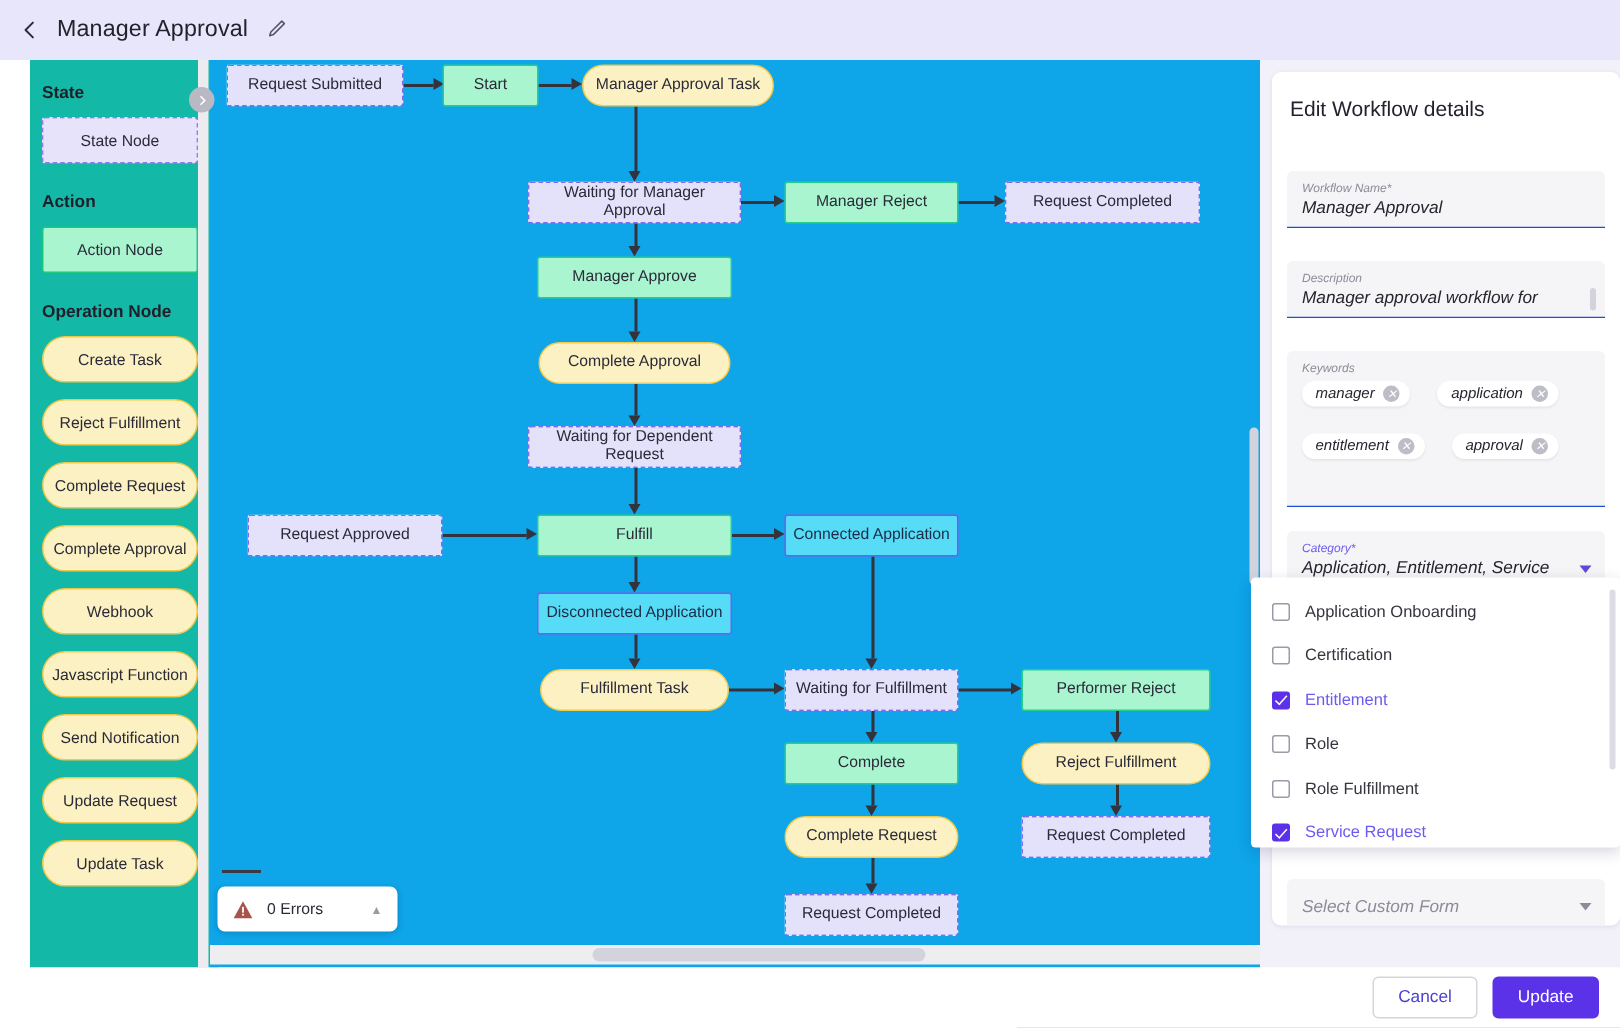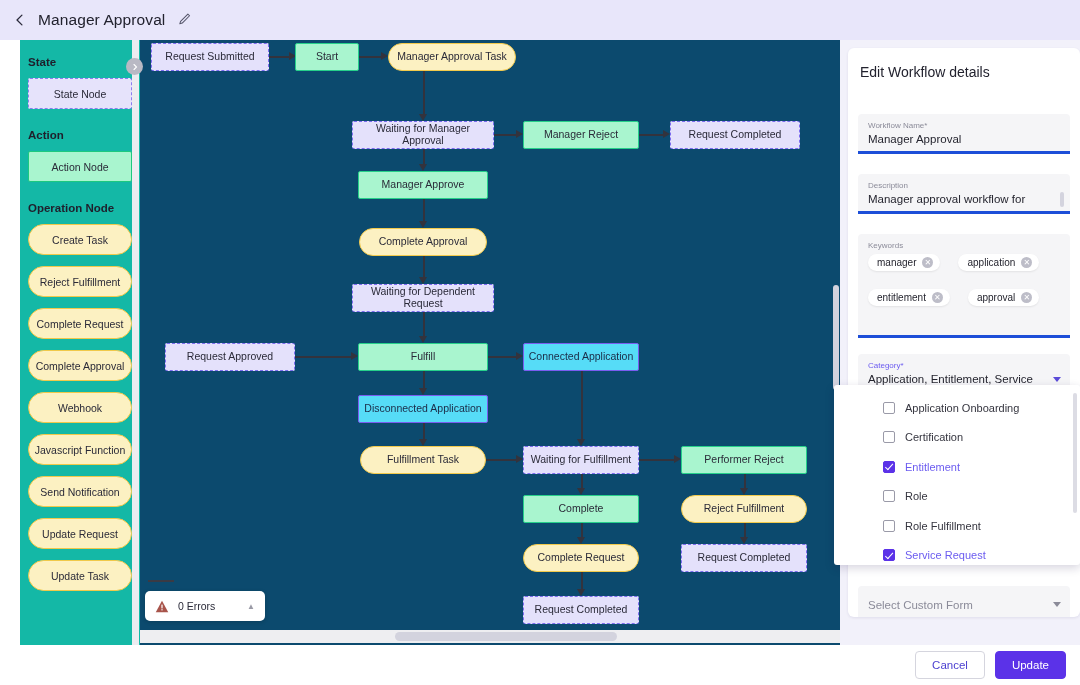--- a/index.html
+++ b/index.html
@@ -56,21 +56,21 @@
   .pal-action {
     background: #a9f5cf; border: 1.5px solid #1dc97f; border-radius: 2px;
   }
   .pal-op {
     background: #fcf1c2; border: 1.4px solid #f0c94a; border-radius: 16px;
   }
 
   
   .canvas-wrap {
     position: absolute; left: 140px; top: 40px; width: 700px; height: 605px;
-    background: #0c4a6e; overflow: hidden;
+    background: #0ea5e9; overflow: hidden;
   }
   .canvas-inner { position: absolute; left: 0; top: 0; width: 700px; height: 605px; }
 
   .node {
     position: absolute;
     display: flex; align-items: center; justify-content: center;
     font-size: 10.5px; color: #2a2a38; text-align: center;
     line-height: 1.1; cursor: pointer; user-select: none;
     padding: 0 4px;
   }
@@ -141,22 +141,23 @@
     box-shadow: 0 1px 3px rgba(30,20,90,.09);
     overflow: hidden;
   }
   .rpanel-title {
     position: absolute; left: 12px; top: 16px;
     font-size: 14px; color: #22222e;
   }
   .field {
     position: absolute; left: 10px; width: 212px;
     background: #f5f5f7; border-radius: 4px 4px 0 0;
-    border-bottom: 3px solid #1d4ed8;
+    border-bottom: 1px solid #1d4ed8;
     padding: 7px 10px 6px 10px;
+    font-style: italic;
   }
   .field-label { font-size: 8px; color: #8b8b99; margin-bottom: 3px; }
   .field-label.accent { color: #6b5bf0; }
   .field-value { font-size: 11.5px; color: #25252f; }
   .field-value.muted { color: #8b8b99; }
 
   .kw-wrap { display: flex; flex-wrap: wrap; gap: 18px; margin-top: 4px; }
   .kw-chip {
     display: flex; align-items: center; gap: 6px;
     background: #ffffff; border-radius: 11px;
@@ -187,21 +188,20 @@
     background: #ffffff;
     box-shadow: 0 3px 10px rgba(25,15,70,.18);
     border-radius: 3px;
     z-index: 30; padding: 8px 0;
     overflow: hidden;
   }
   .dd-item {
     display: flex; align-items: center; gap: 10px;
     height: 29.5px; padding: 0 14px; font-size: 11px; color: #35353f;
     cursor: pointer;
-    margin-left: 35px;
   }
   .dd-item.checked { color: #6b5bf0; }
   .cb {
     width: 12px; height: 12px; border: 1.4px solid #9a9aa8; border-radius: 2px;
     background: #fff; flex: 0 0 auto;
   }
   .cb.on {
     background: #5b32e8; border-color: #5b32e8;
     display: flex; align-items: center; justify-content: center;
   }

